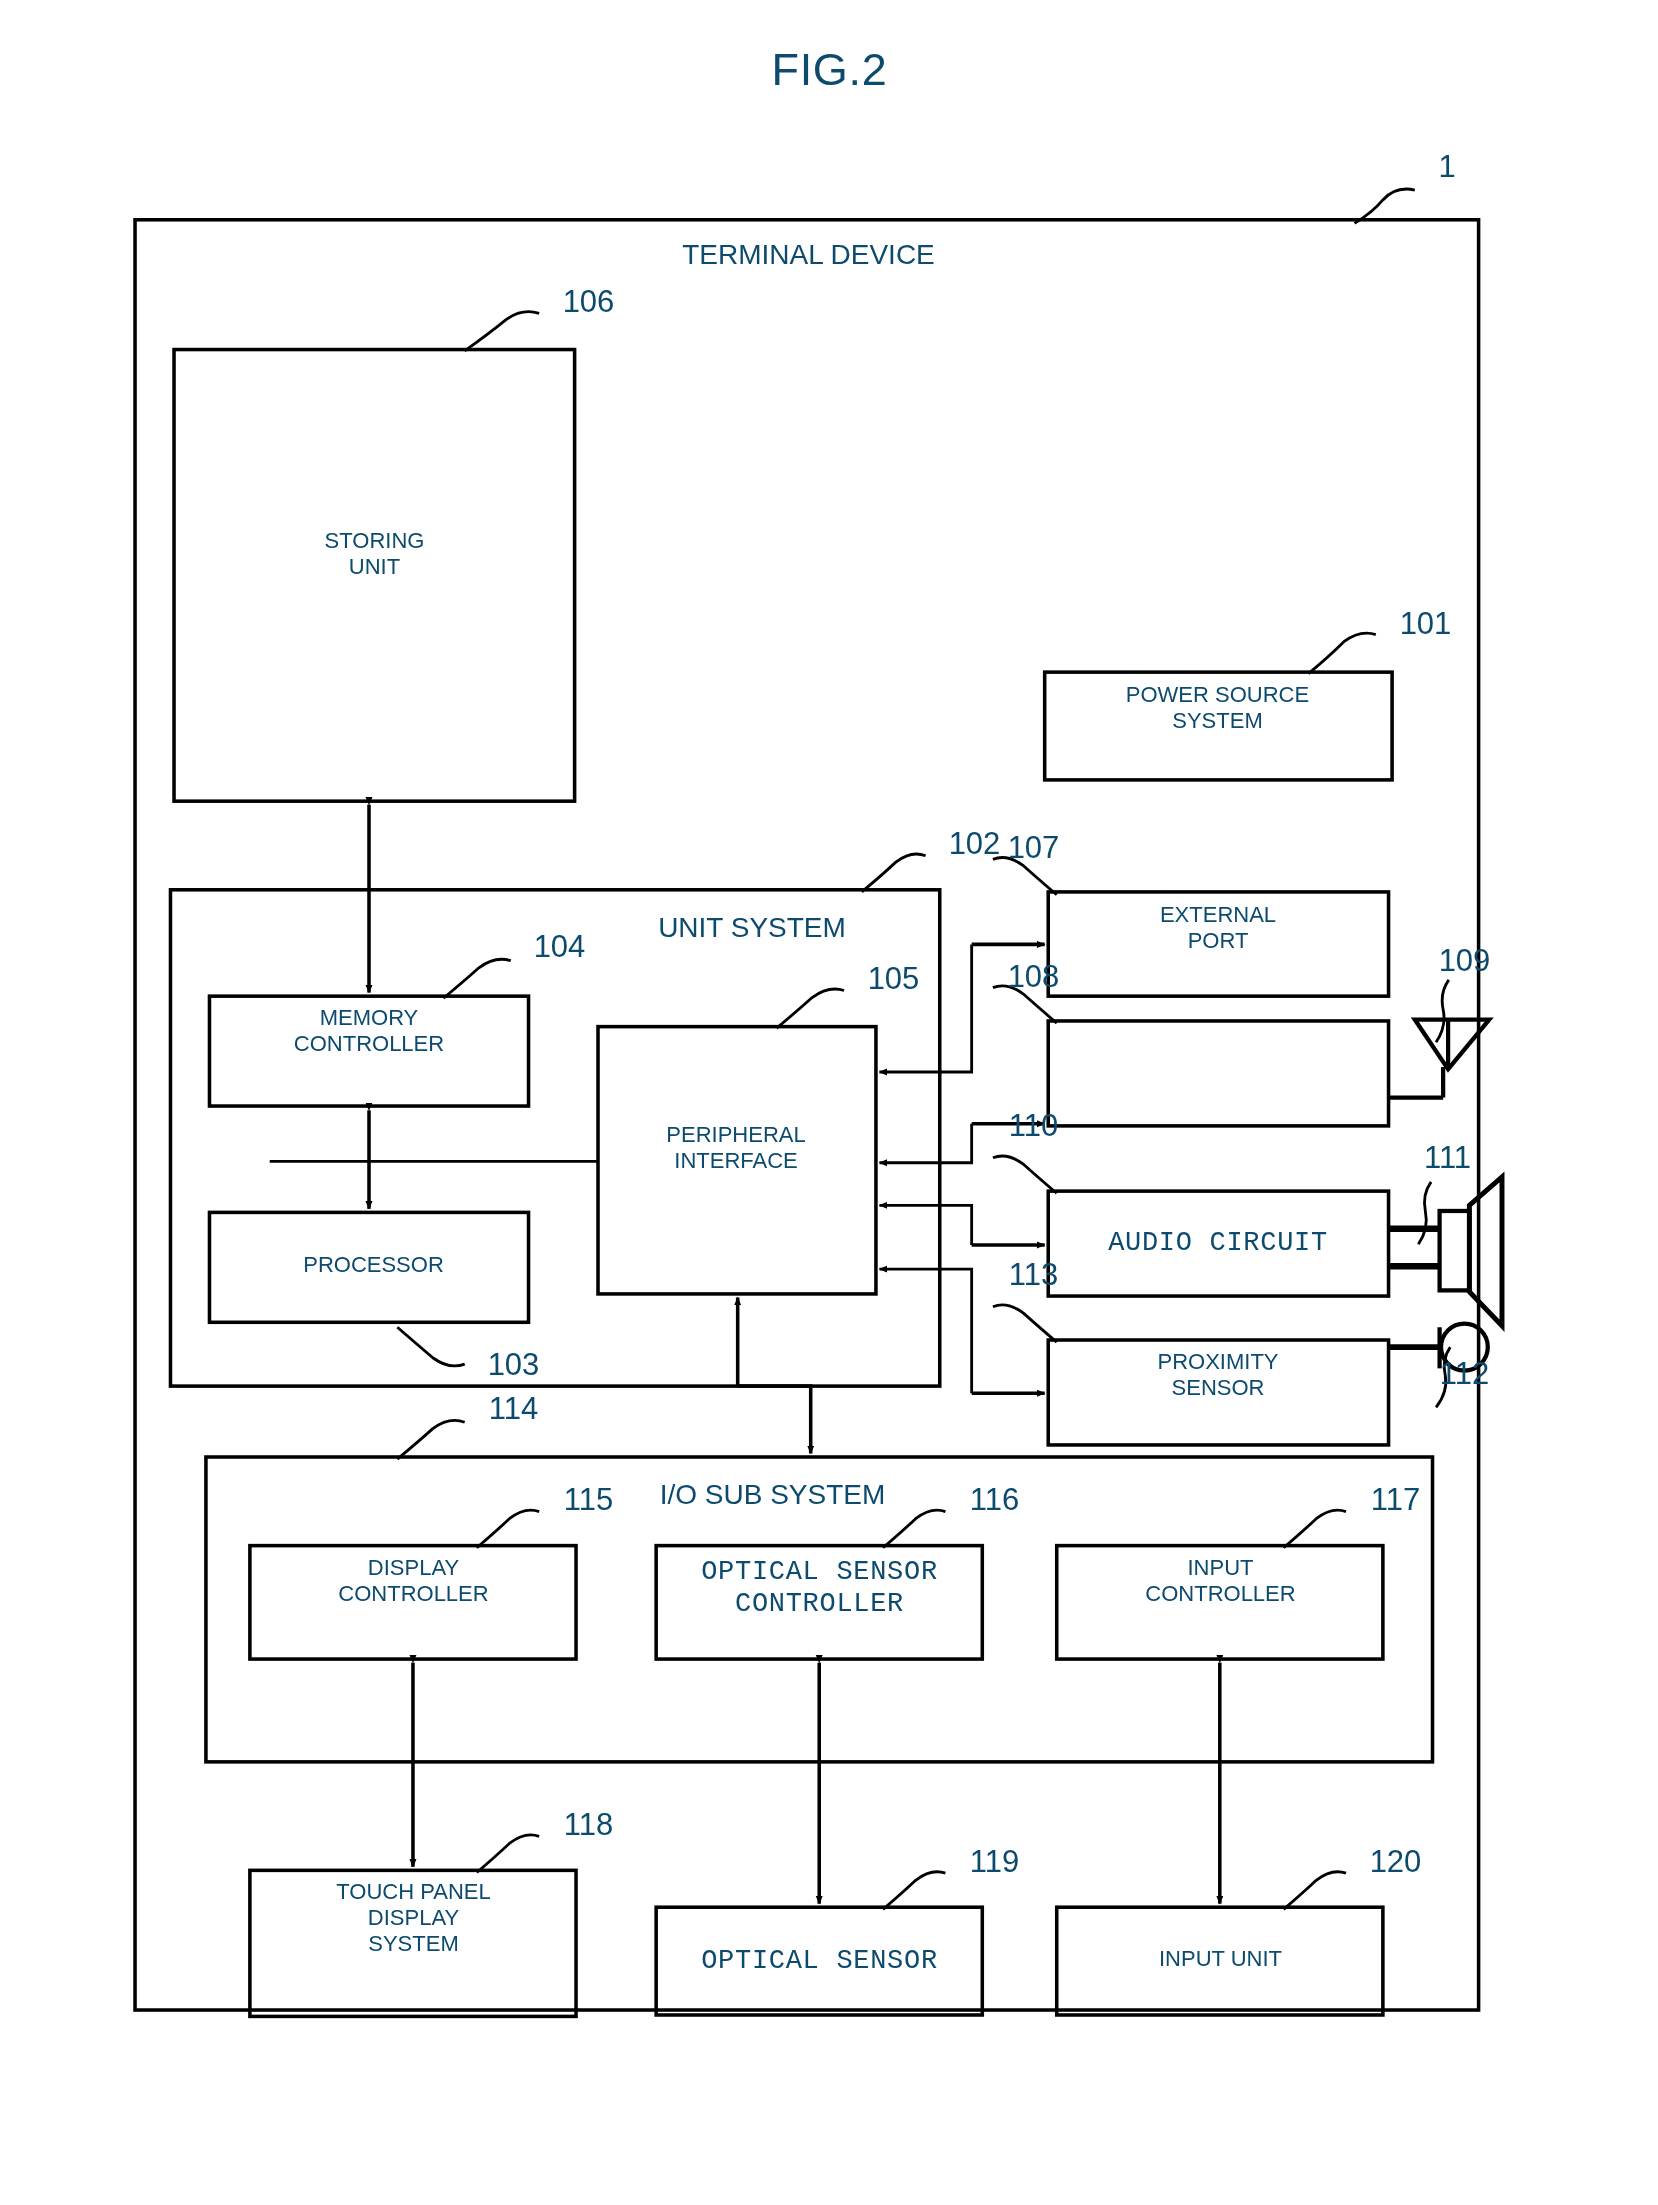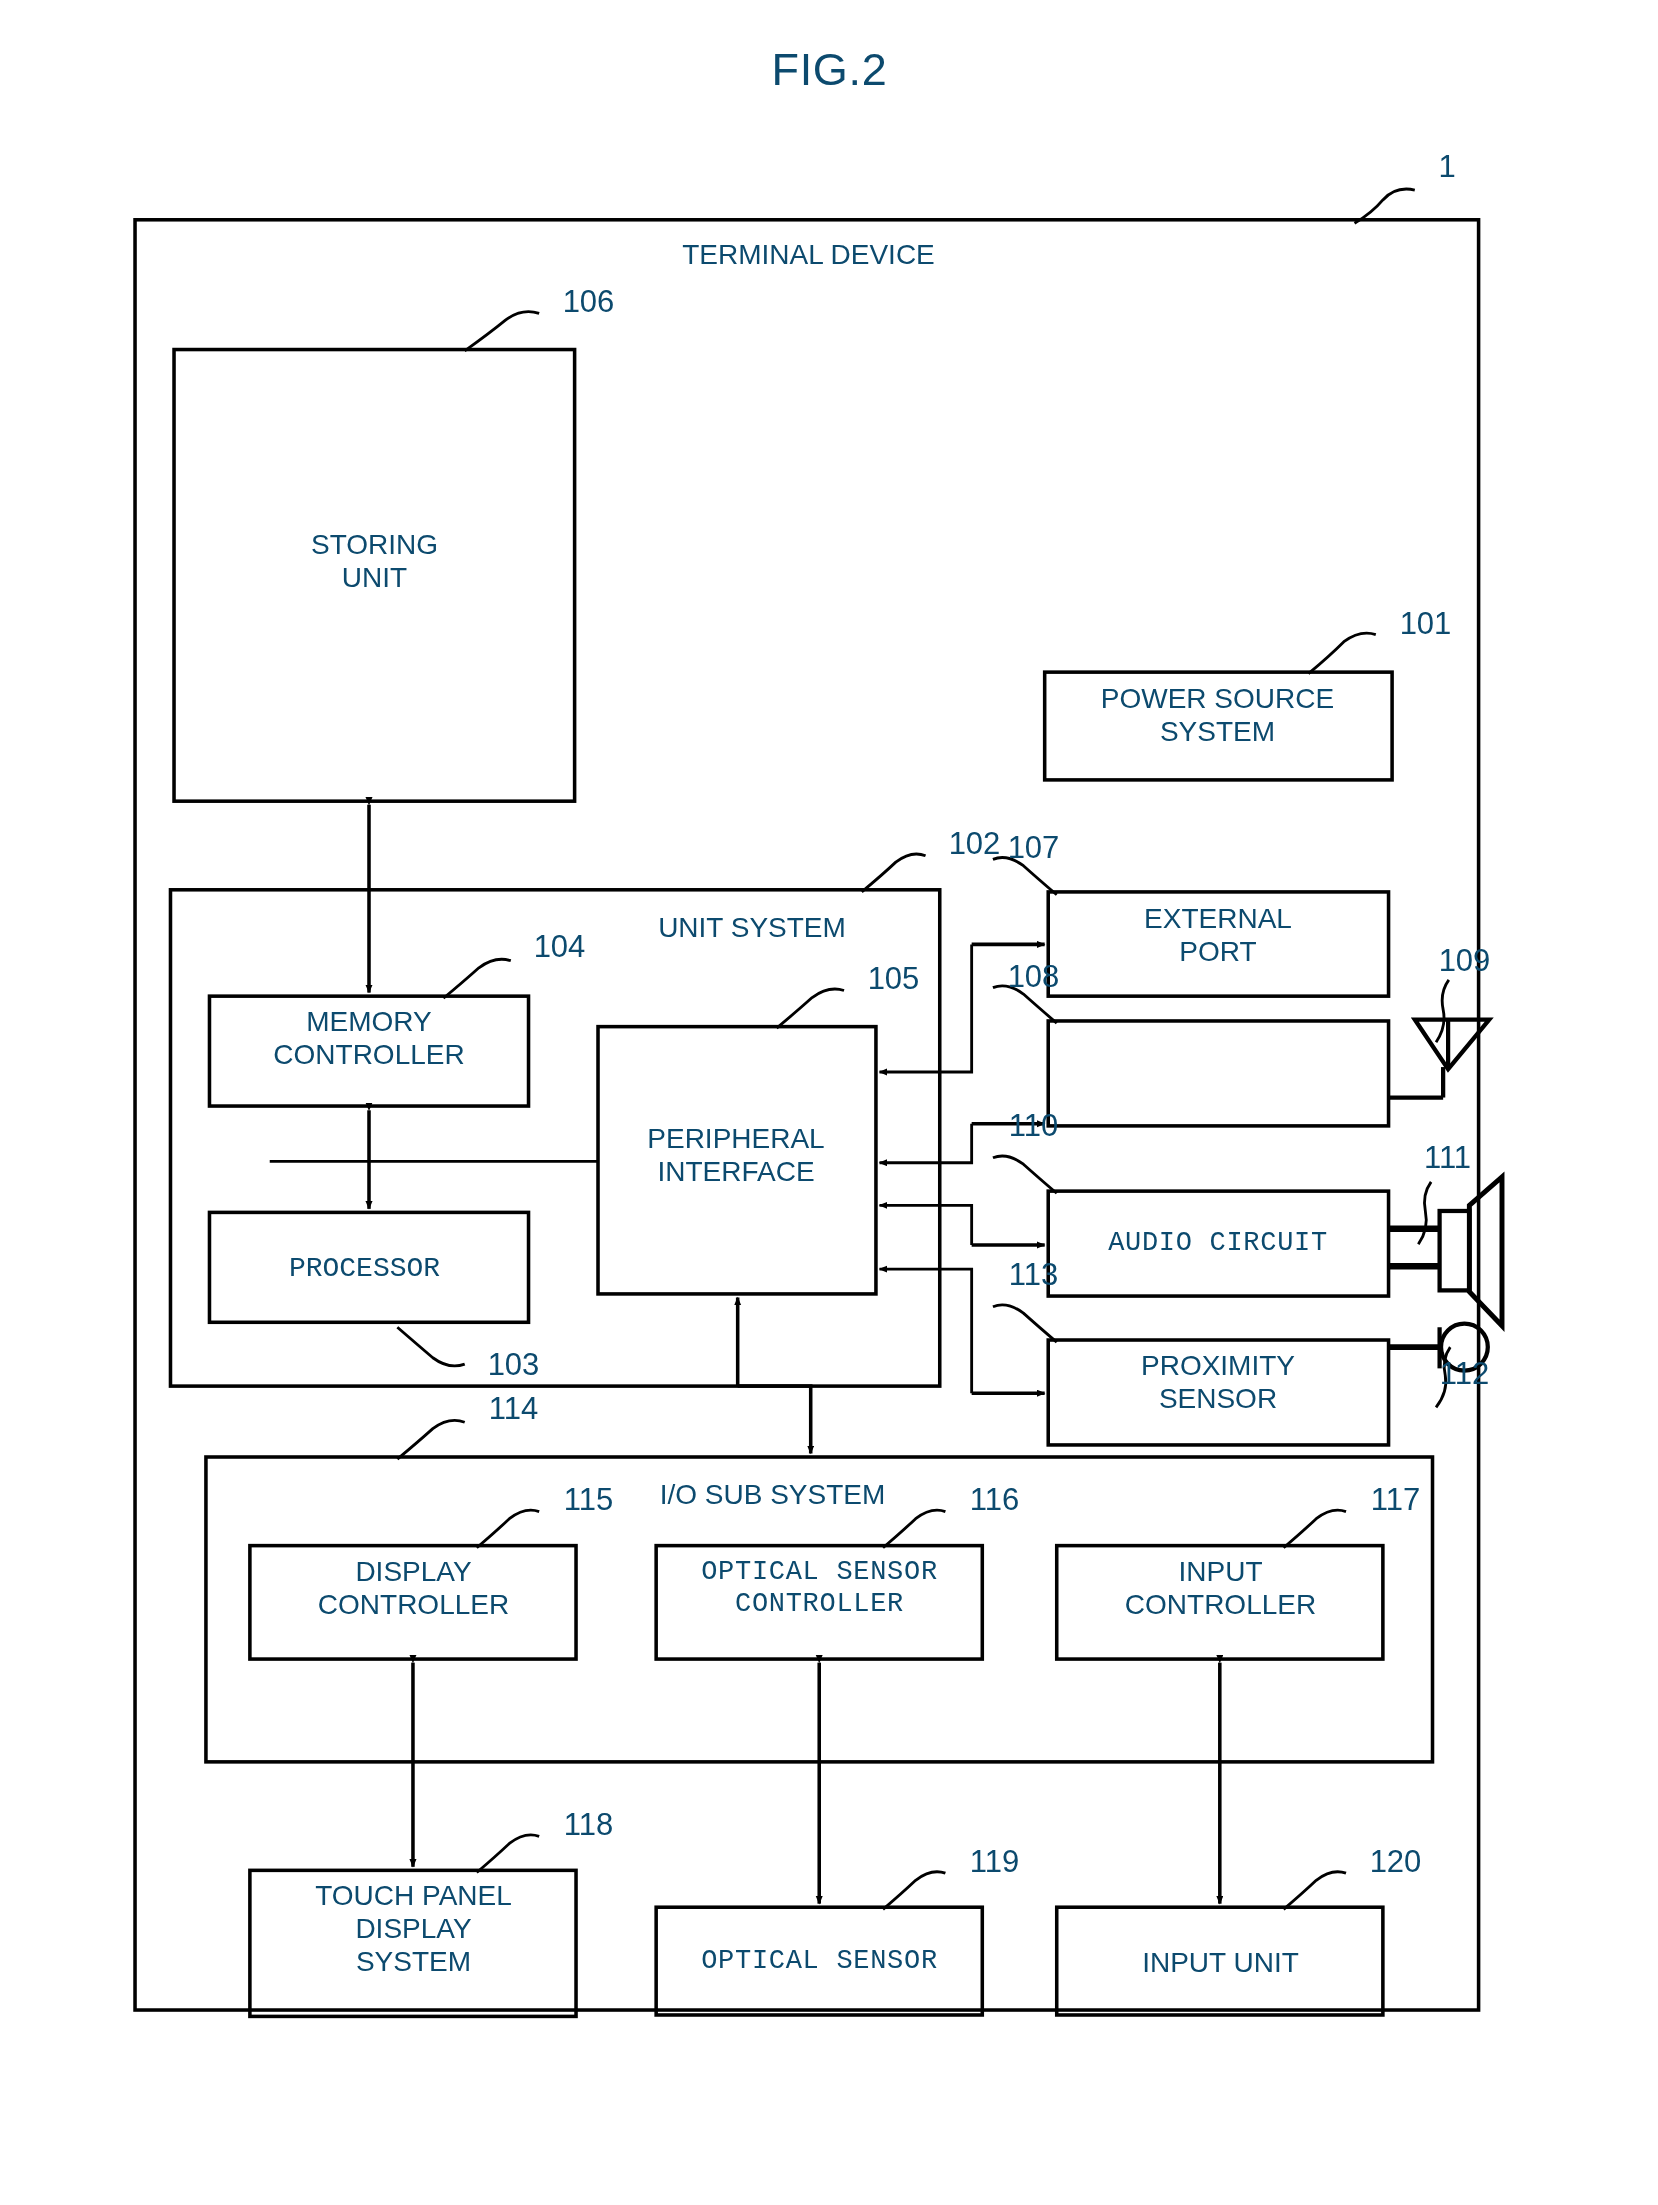--- a/index.html
+++ b/index.html
@@ -35,21 +35,21 @@
   }
   .fig-title {
     font-size: 45px;
     letter-spacing: 0.7px;
   }
   .ref {
     font-size: 31px;
     font-family: "Liberation Sans", sans-serif;
   }
   .boxlabel {
-    font-size: 28px;
+    font-size: 22px;
   }
   .boxlabel-mono {
     font-size: 27px;
     font-family: "Liberation Mono", monospace;
     letter-spacing: 0.7px;
   }
   .sys-title {
     font-size: 28px;
   }
 </style>
@@ -201,21 +201,21 @@
 SYSTEM</div>
 
   <div class="lbl ref" style="left:918px;top:826px;width:113px;">102</div>
   <div class="lbl sys-title" style="left:603px;top:911px;width:298px;">UNIT SYSTEM</div>
 
   <div class="lbl ref" style="left:503px;top:929px;width:113px;">104</div>
   <div class="lbl boxlabel" style="left:204px;top:1005px;width:330px;">MEMORY
 CONTROLLER</div>
 
   <div class="lbl ref" style="left:457px;top:1347px;width:113px;">103</div>
-  <div class="lbl boxlabel" style="left:205px;top:1252px;width:319px;font-family:Liberation Mono, monospace;">PROCESSOR</div>
+  <div class="lbl boxlabel" style="left:214px;top:1252px;width:319px;">PROCESSOR</div>
 
   <div class="lbl ref" style="left:837px;top:961px;width:113px;">105</div>
   <div class="lbl boxlabel" style="left:594px;top:1122px;width:284px;">PERIPHERAL
 INTERFACE</div>
 
   <div class="lbl ref" style="left:977px;top:830px;width:113px;">107</div>
   <div class="lbl boxlabel" style="left:1048px;top:902px;width:340px;">EXTERNAL
 PORT</div>
 
   <div class="lbl ref" style="left:977px;top:959px;width:113px;">108</div>

